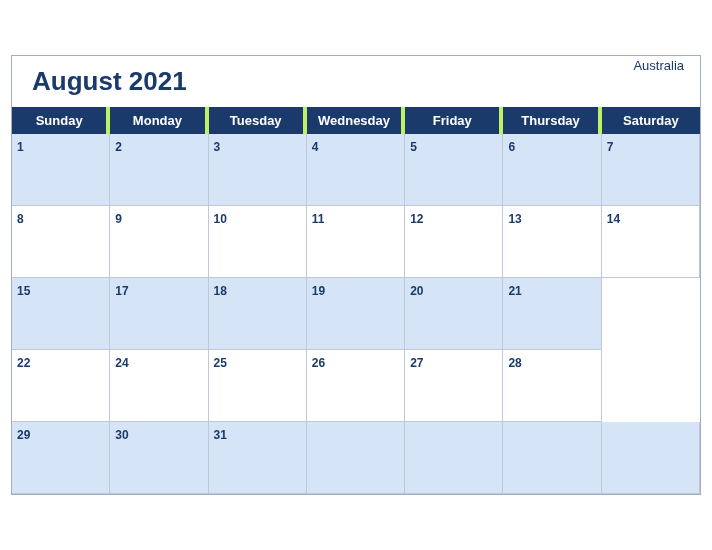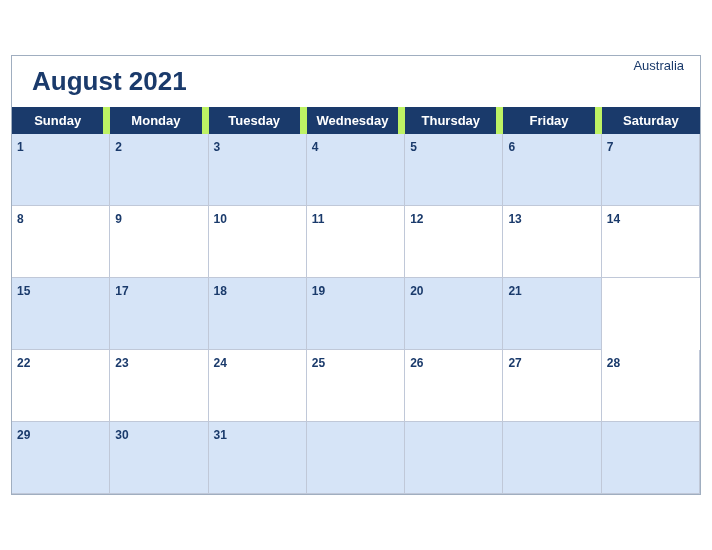--- a/index.html
+++ b/index.html
@@ -61,21 +61,21 @@
       display: grid;
       grid-template-columns: repeat(7, 1fr);
       background: #1a3a6b;
     }
     .day-header {
       color: #fff;
       text-align: center;
       padding: 6px 2px;
       font-size: 13px;
       font-weight: bold;
-      border-right: 7px solid #bef264;
+      border-right: 4px solid #bef264;
     }
     .day-header:last-child {
       border-right: none;
     }
     .day-cell {
       border: 1px solid #ccc;
       min-height: 72px;
       padding: 3px 5px;
       background: #fff;
       vertical-align: top;
@@ -122,22 +122,22 @@
   <div class="calendar-header">
     <div class="calendar-title">August 2021</div>
     <div class="country-label">Australia</div>
   </div>
 
   <div class="day-headers">
     <div class="day-header">Sunday</div>
     <div class="day-header">Monday</div>
     <div class="day-header">Tuesday</div>
     <div class="day-header">Wednesday</div>
+    <div class="day-header">Friday</div>
     <div class="day-header">Thursday</div>
-    <div class="day-header">Friday</div>
     <div class="day-header">Saturday</div>
   </div>
 
   <div class="grid-wrapper" id="calendar-grid">
   <div class="week-row-grid shaded">
         <div class="day-cell"><span class="date-number">1</span></div>
         <div class="day-cell"><span class="date-number">2</span></div>
         <div class="day-cell"><span class="date-number">3</span></div>
         <div class="day-cell"><span class="date-number">4</span></div>
         <div class="day-cell"><span class="date-number">5</span></div>
@@ -156,21 +156,20 @@
       <div class="week-row-grid shaded">
         <div class="day-cell"><span class="date-number">15</span></div>
         <div class="day-cell"><span class="date-number">17</span></div>
         <div class="day-cell"><span class="date-number">18</span></div>
         <div class="day-cell"><span class="date-number">19</span></div>
         <div class="day-cell"><span class="date-number">20</span></div>
         <div class="day-cell"><span class="date-number">21</span></div>
       </div>
       <div class="week-row-grid unshaded">
         <div class="day-cell"><span class="date-number">22</span></div>
-        <div class="day-cell"><span class="date-number">23</span></div>
         <div class="day-cell"><span class="date-number">24</span></div>
         <div class="day-cell"><span class="date-number">25</span></div>
         <div class="day-cell"><span class="date-number">26</span></div>
         <div class="day-cell"><span class="date-number">27</span></div>
         <div class="day-cell"><span class="date-number">28</span></div>
       </div>
       <div class="week-row-grid shaded">
         <div class="day-cell"><span class="date-number">29</span></div>
         <div class="day-cell"><span class="date-number">30</span></div>
         <div class="day-cell"><span class="date-number">31</span></div>

